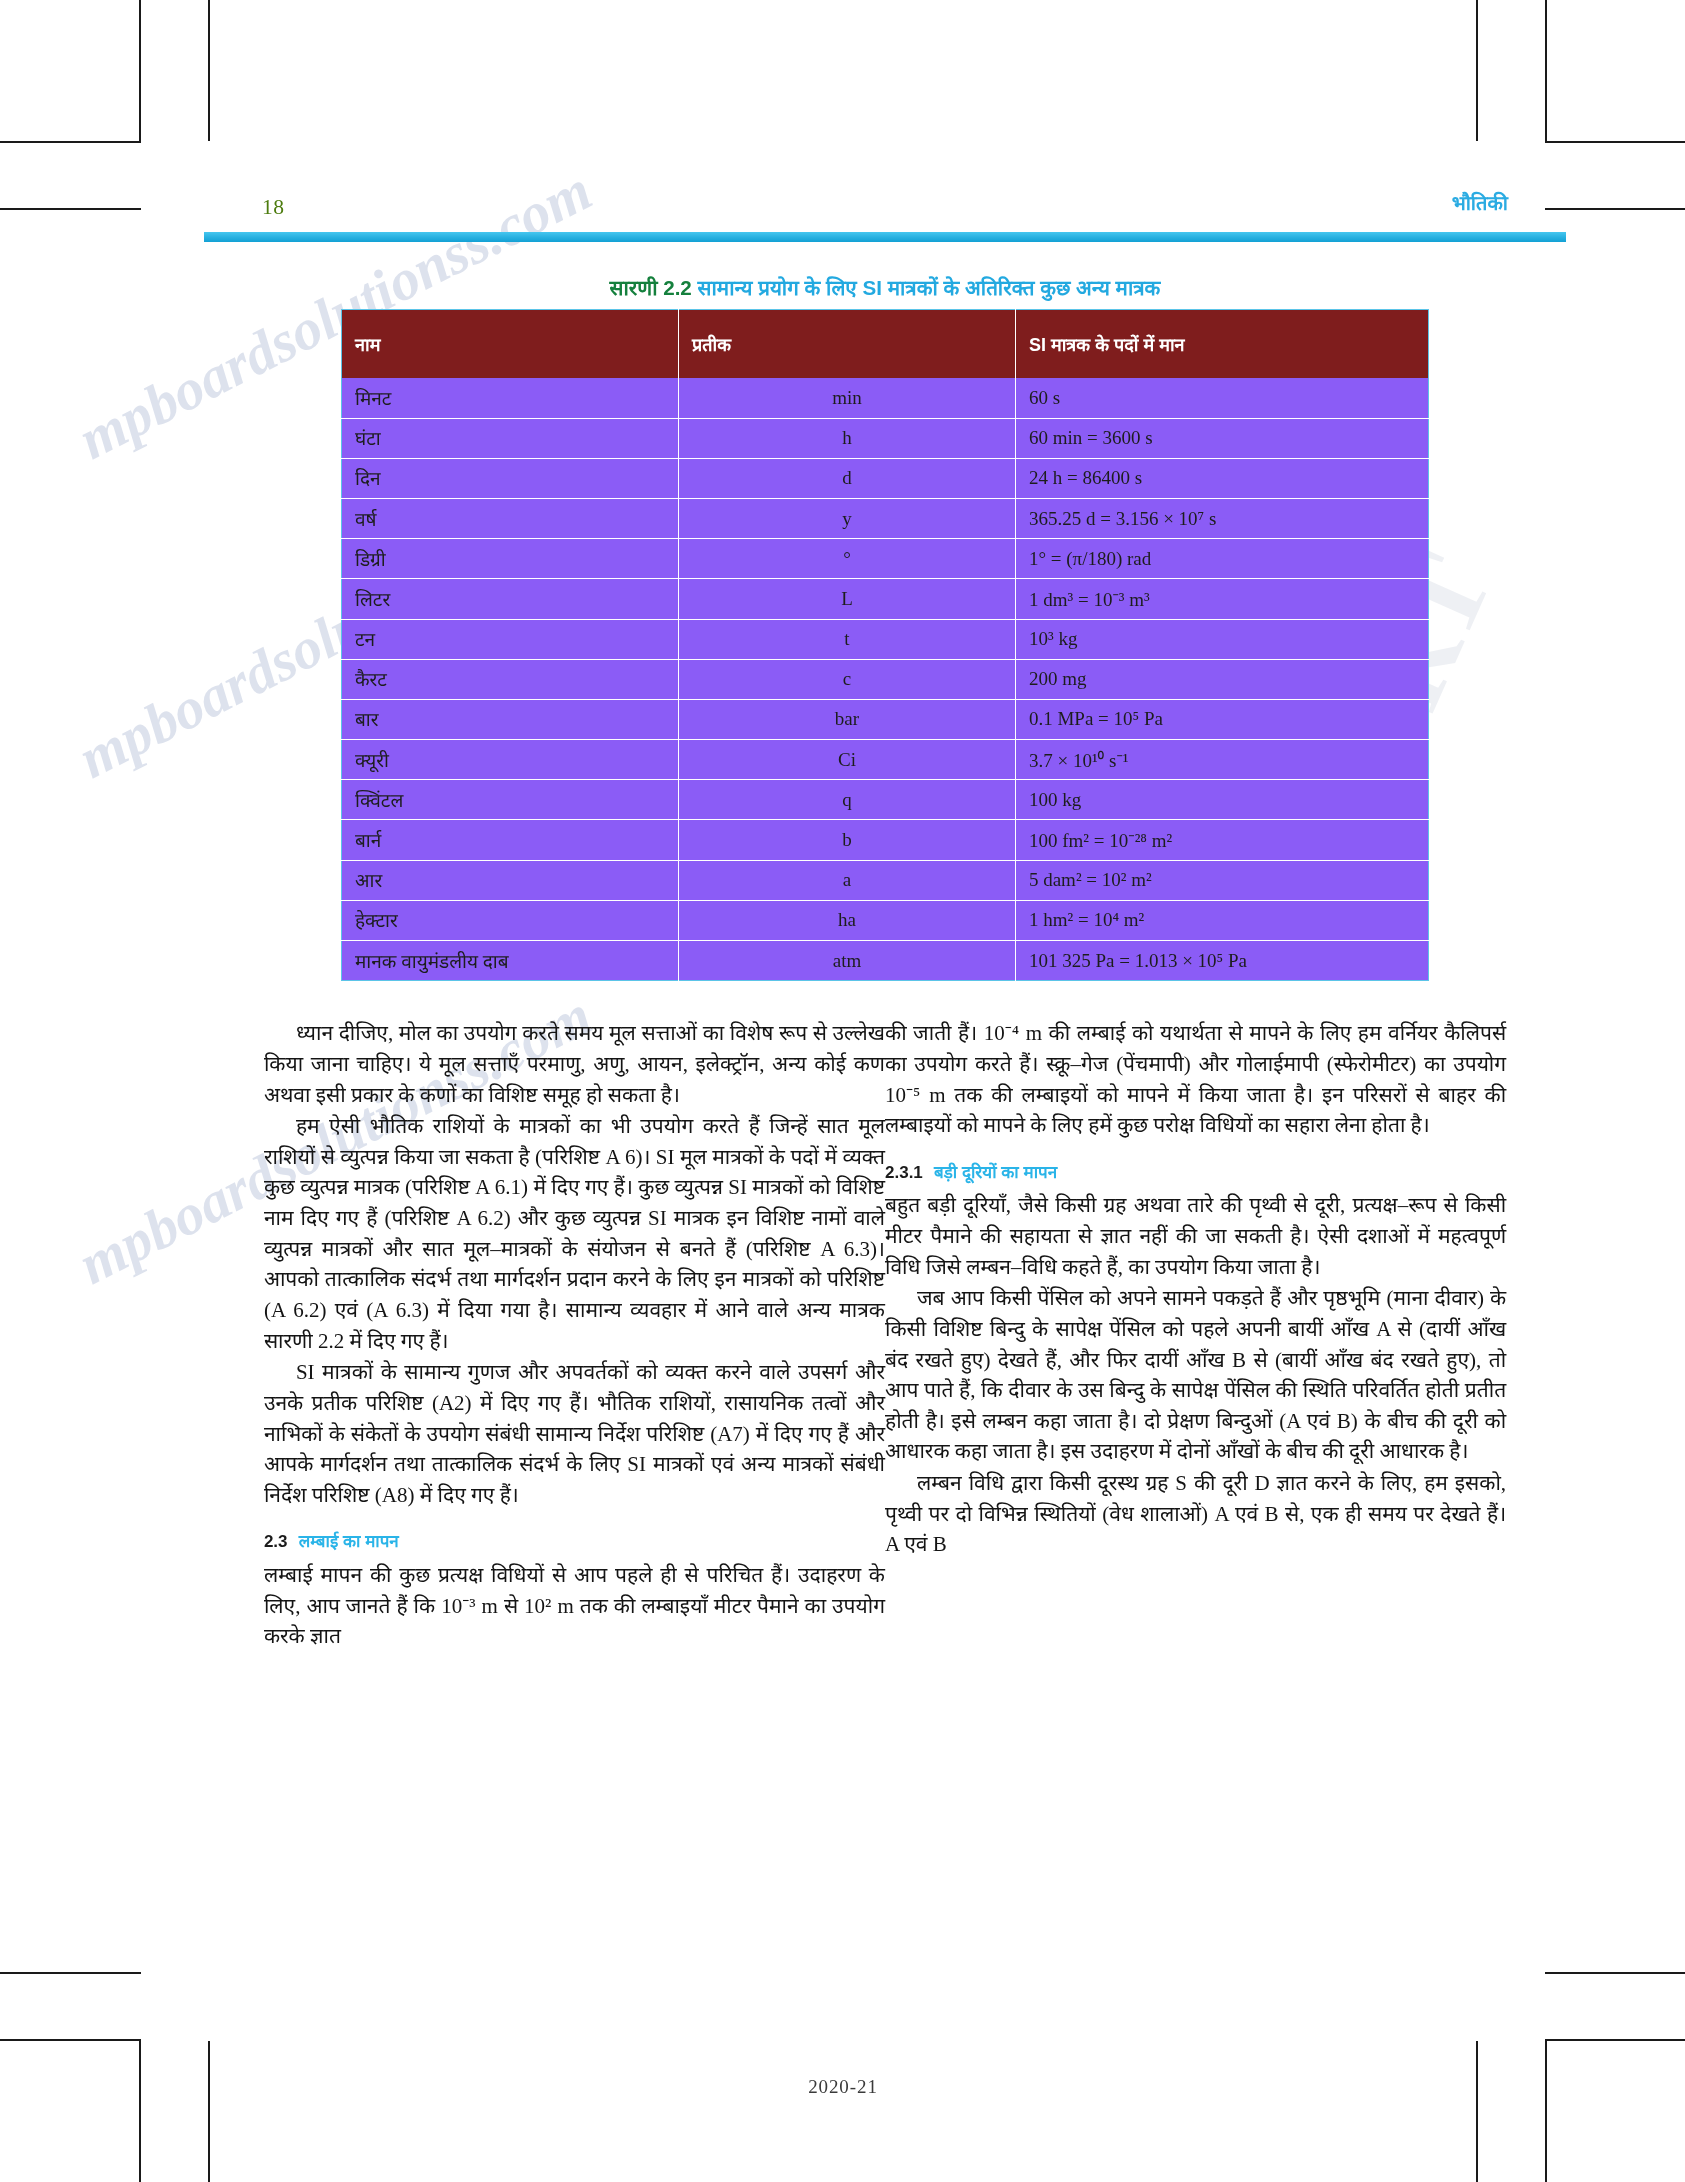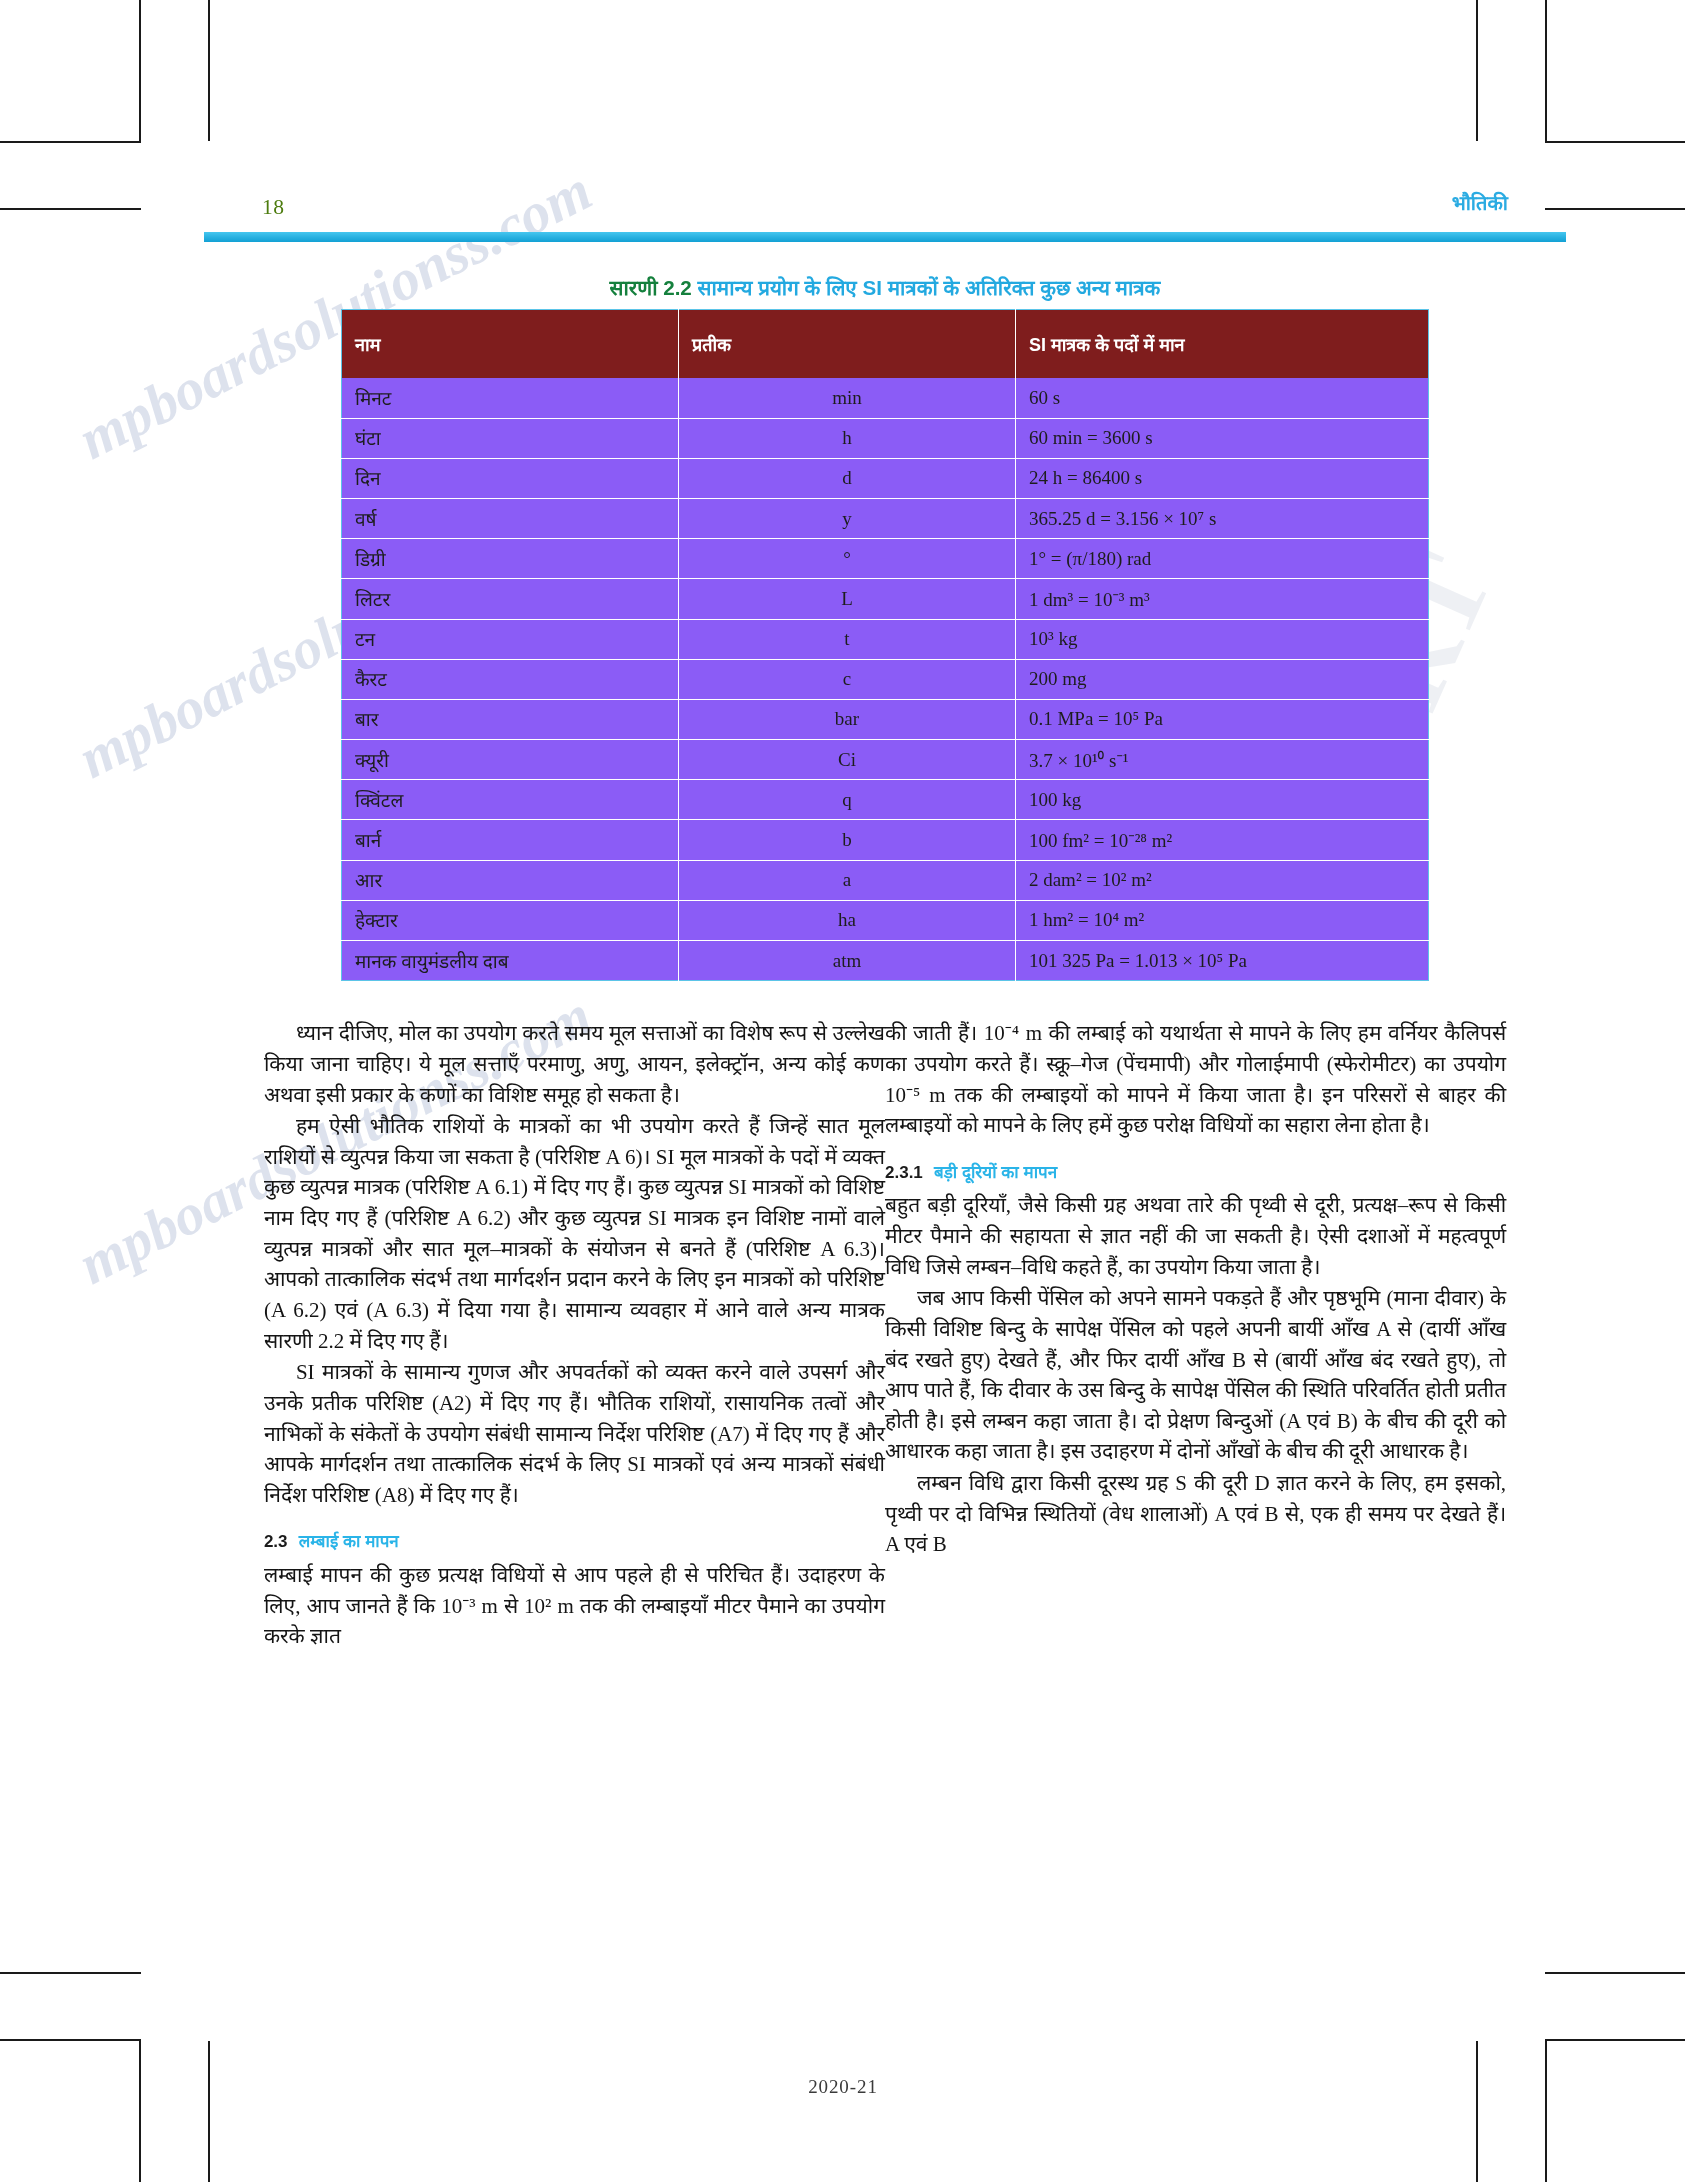--- a/index.html
+++ b/index.html
@@ -294,21 +294,21 @@
             <td>100 kg</td>
           </tr>
           <tr>
             <td>बार्न</td>
             <td class="sym">b</td>
             <td>100 fm² = 10⁻²⁸ m²</td>
           </tr>
           <tr>
             <td>आर</td>
             <td class="sym">a</td>
-            <td>2 dam² = 10² m²</td>
+            <td>5 dam² = 10² m²</td>
           </tr>
           <tr>
             <td>हेक्टार</td>
             <td class="sym">ha</td>
             <td>1 hm² = 10⁴ m²</td>
           </tr>
           <tr>
             <td>मानक वायुमंडलीय दाब</td>
             <td class="sym">atm</td>
             <td>101 325 Pa = 1.013 × 10⁵ Pa</td>

